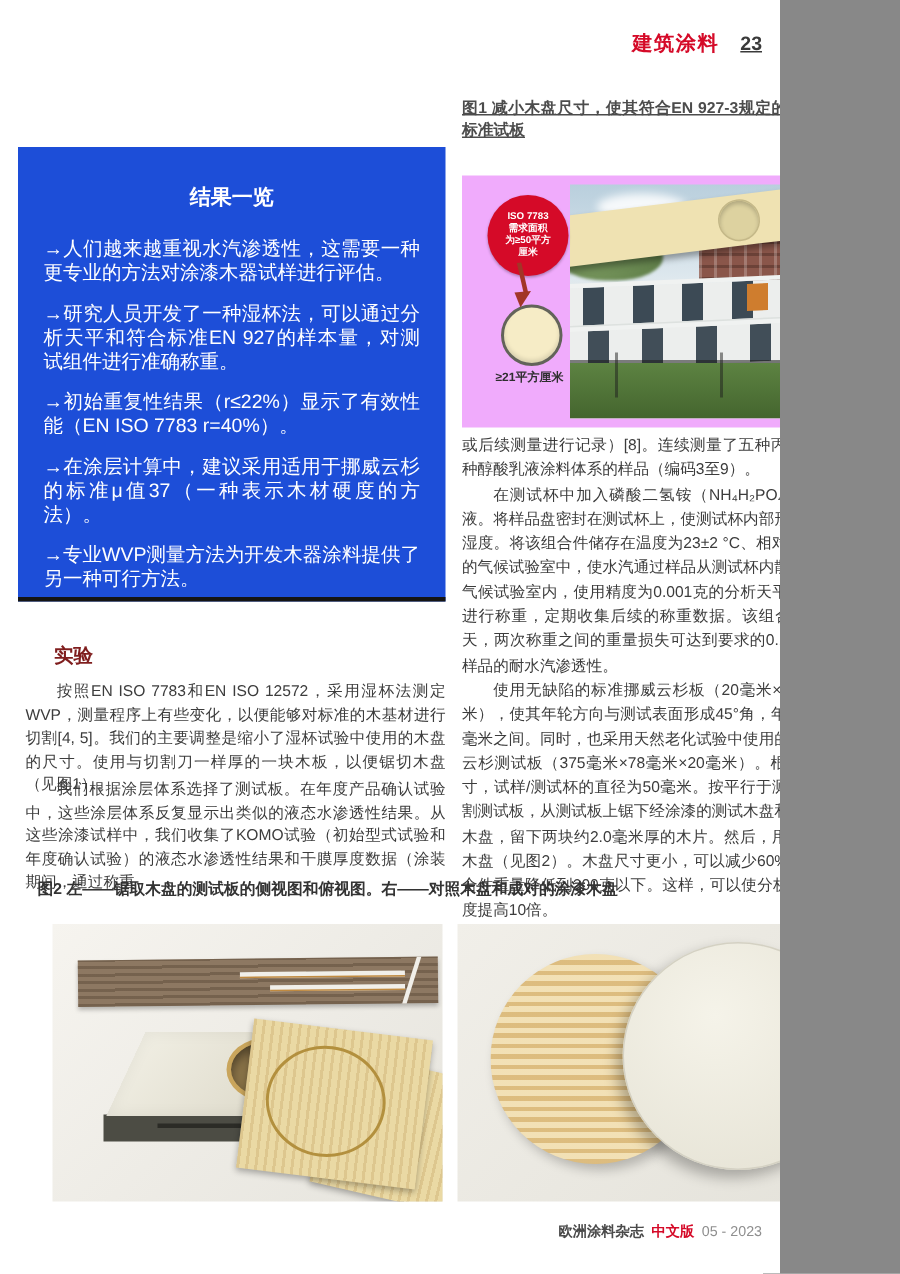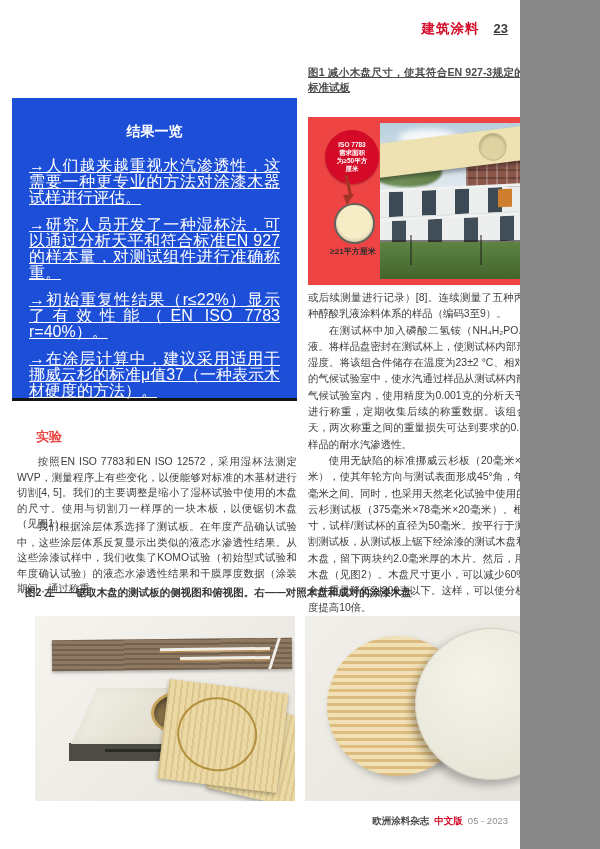--- a/index.html
+++ b/index.html
@@ -8,33 +8,33 @@
 
   
   .header{position:absolute;top:20px;right:12px;display:flex;align-items:baseline;gap:14px;}
   .hdr-section{color:#d50a28;font-weight:bold;font-size:13.5px;letter-spacing:1px;}
   .hdr-page{color:#3a3a3a;font-size:13px;font-weight:bold;text-decoration:underline;}
 
   
   .results-box{position:absolute;left:12px;top:98px;width:285px;height:303px;background:#1d4ed8;
                border-bottom:3px solid #141414;box-sizing:border-box;padding:25px 17px 0 17px;color:#fff;}
   .results-title{text-align:center;font-weight:bold;font-size:14px;margin:0 0 17px 0;}
-  .results-box p{margin:0 0 11px 0;font-size:16px;line-height:16px;text-align:justify;text-decoration:underline;}
-
-  
-  .exp-heading{position:absolute;left:36px;top:428px;margin:0;color:#ef4444;font-size:13px;font-weight:bold;}
+  .results-box p{margin:0 0 11px 0;font-size:13px;line-height:16px;text-align:justify;}
+
+  
+  .exp-heading{position:absolute;left:36px;top:428px;margin:0;color:#7f1d1d;font-size:13px;font-weight:bold;}
   .lpara1{position:absolute;left:17px;top:454px;width:280px;}
   .lpara2{position:absolute;left:17px;top:519px;width:280px;}
   .body-text{font-size:10.4px;line-height:15.6px;text-align:justify;margin:0;color:#3c3c3c;}
   .indent{text-indent:2em;}
 
   
   .fig1-caption{position:absolute;left:308px;top:65px;width:282px;font-size:10.5px;line-height:15px;
                 font-weight:bold;color:#4c4c4c;text-align:justify;text-decoration:underline;}
-  .fig1-box{position:absolute;left:308px;top:117px;width:280px;height:168px;background:#ef4444;}
+  .fig1-box{position:absolute;left:308px;top:117px;width:280px;height:168px;background:#f0abfc;}
   .iso-badge{position:absolute;left:17px;top:13px;width:54px;height:54px;border-radius:50%;background:#d50a28;
              color:#fff;font-size:6.5px;line-height:8px;font-weight:bold;text-align:center;
              display:flex;flex-direction:column;justify-content:center;box-shadow:0 1px 2px rgba(0,0,0,.3);z-index:3;}
   .badge-arrow{position:absolute;left:30px;top:58px;z-index:3;}
   .sample-disc{position:absolute;left:26px;top:86px;width:37px;height:37px;border-radius:50%;
                background:#f6ecc6;border:2px solid #63635a;box-shadow:inset 0 -2px 3px rgba(0,0,0,.12);z-index:2;}
   .disc-label{position:absolute;left:4px;top:129px;width:82px;text-align:center;font-size:8px;
               font-weight:bold;color:#2e2e2e;z-index:2;}
 
   

